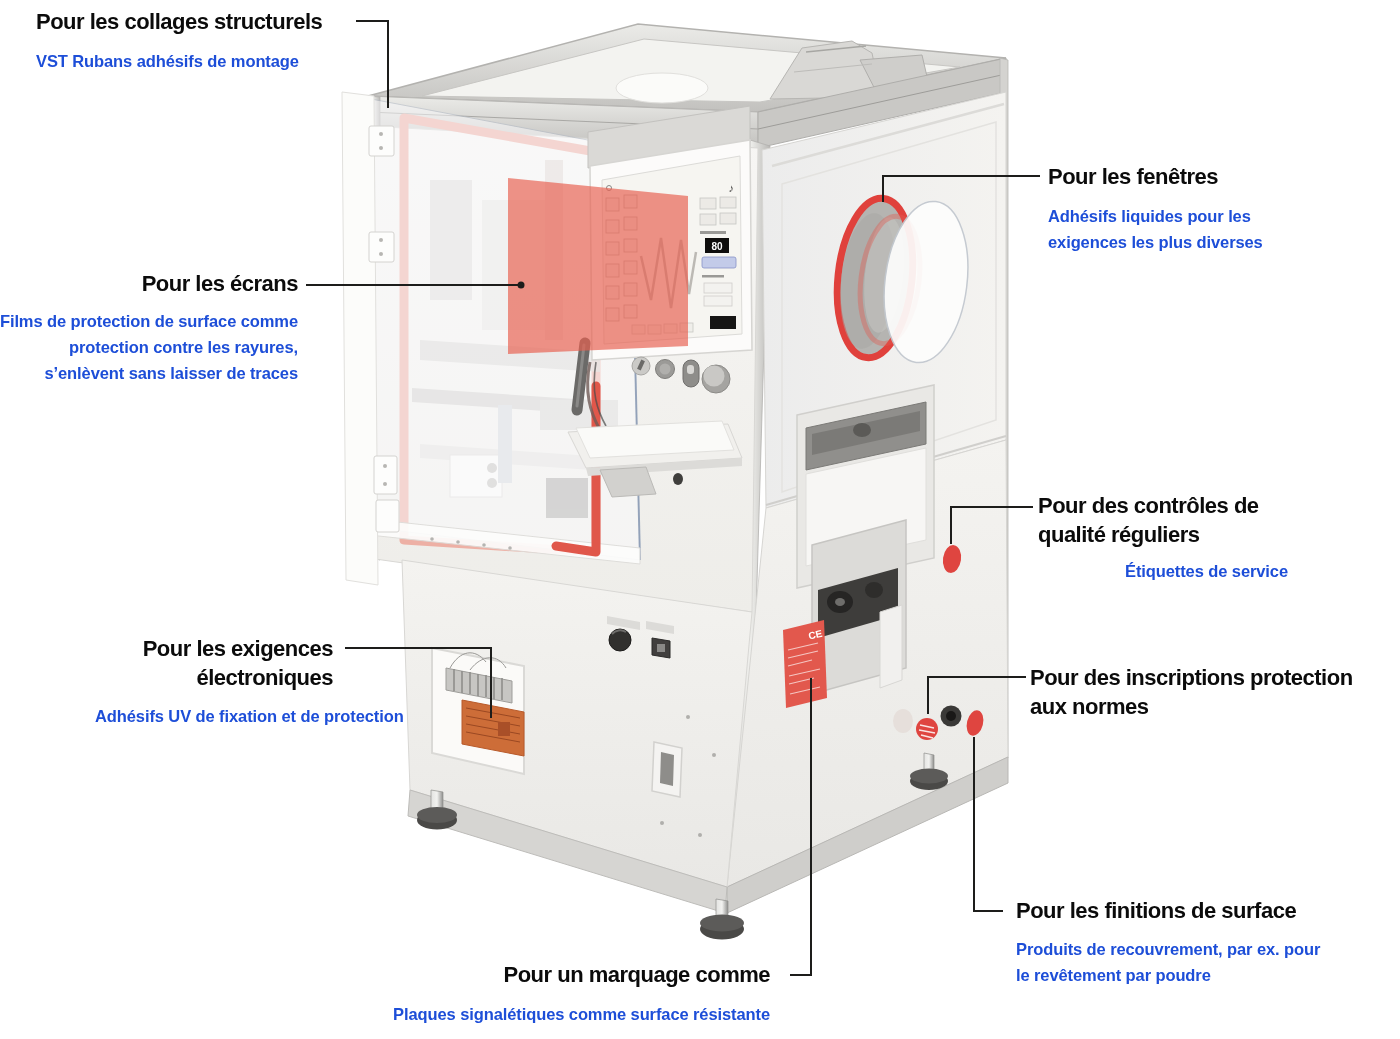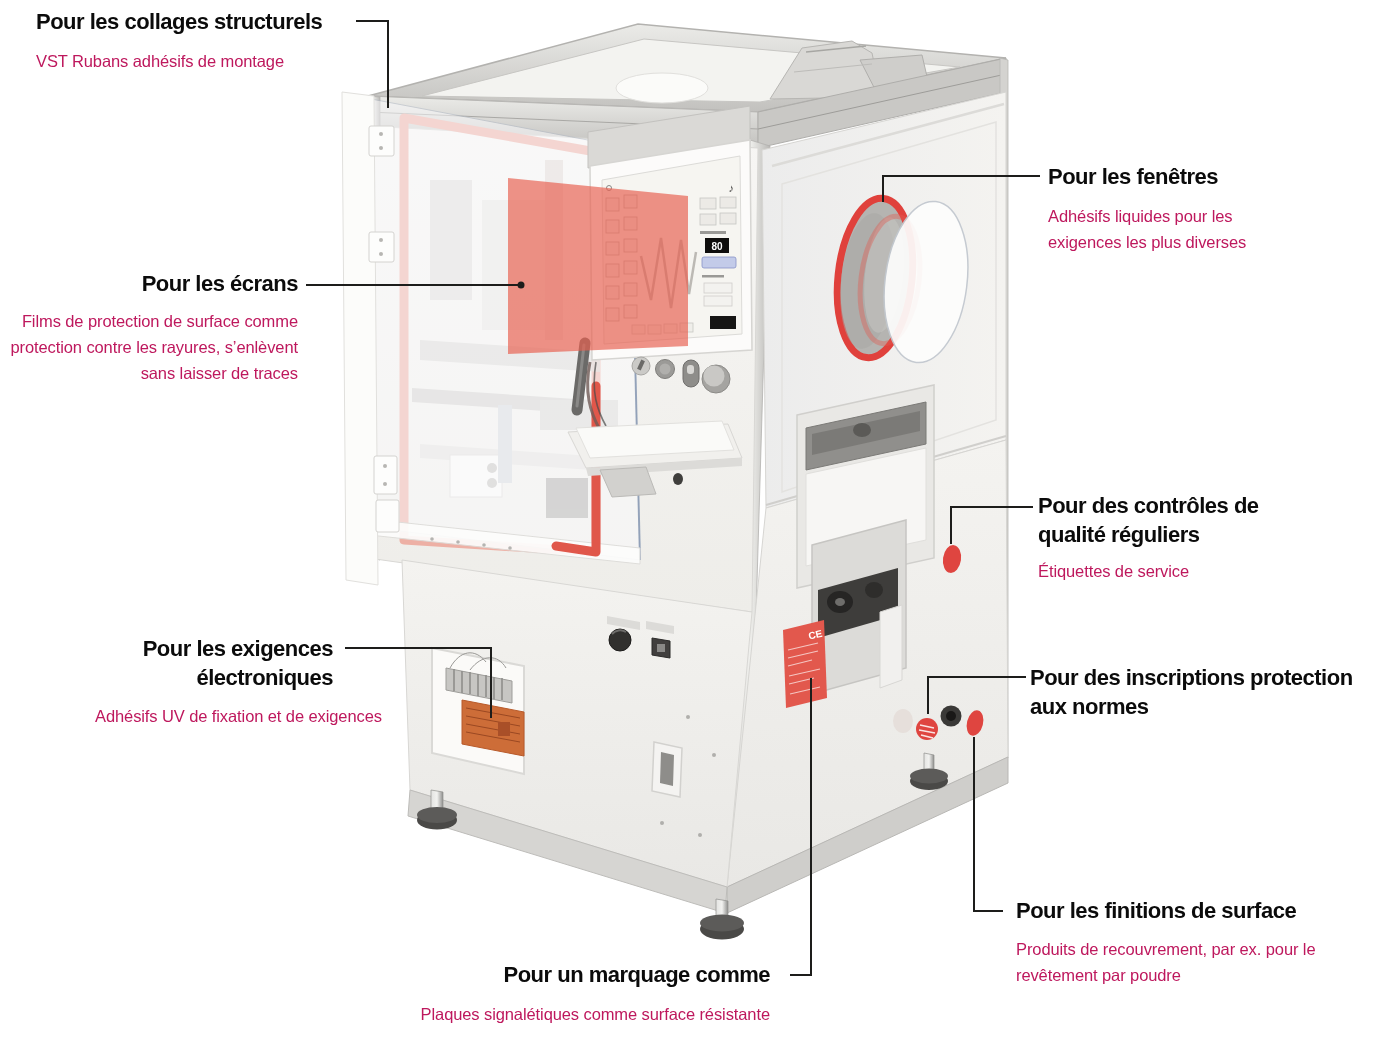--- a/index.html
+++ b/index.html
@@ -1,28 +1,28 @@
 <!DOCTYPE html>
 <html><head>
 <meta charset="utf-8">
 <style>
   html,body{margin:0;padding:0;background:#ffffff;}
   body{width:1400px;height:1039px;overflow:hidden;font-family:"Liberation Sans",sans-serif;}
   .stage{position:relative;width:1400px;height:1039px;background:#ffffff;}
   .machine-svg{position:absolute;left:0;top:0;width:1400px;height:1039px;}
   .ann{position:absolute;color:#0b0b0b;}
   .ann h2{margin:0;font-size:22px;line-height:29px;font-weight:700;letter-spacing:-0.5px;color:#0b0b0b;white-space:nowrap;}
-  .ann p{margin:0;font-size:16.5px;line-height:26px;font-weight:400;letter-spacing:-0.1px;color:#be185d;}
+  .ann p{margin:0;font-size:16.5px;line-height:26px;font-weight:700;letter-spacing:-0.1px;color:#1d4ed8;}
   .ann.wrap h2{white-space:normal;}
   .ra{text-align:right;}
   
   .a1{left:36px;top:7px;}                 .a1 p{margin-top:12px;white-space:nowrap;}
   .a2{right:1102px;top:269px;width:300px;} .a2 p{margin-top:10px;}
   .a3{left:1048px;top:162px;width:230px;}  .a3 p{margin-top:12px;}
-  .a4{left:1038px;top:491px;width:250px;}  .a4 p{margin-top:9px;white-space:nowrap;}
+  .a4{left:1038px;top:491px;width:250px;}  .a4 p{margin-top:9px;white-space:nowrap;text-align:right;}
   .a5{right:1067px;top:634px;width:238px;} .a5 p{margin-top:11px;white-space:nowrap;}
   .a6{left:1030px;top:663px;width:360px;}  .a6 p{margin-top:12px;white-space:nowrap;}
   .a7{left:1016px;top:896px;width:320px;}  .a7 p{margin-top:11px;}
   .a8{right:630px;top:960px;}              .a8 p{margin-top:12px;white-space:nowrap;}
 </style>
 </head>
 <body>
 
 <div class="stage">
 
@@ -357,21 +357,21 @@
     <p>Adhésifs liquides pour les exigences les plus diverses</p>
   </div>
 
   <div class="ann a4 wrap">
     <h2>Pour des contrôles de qualité réguliers</h2>
     <p>Étiquettes de service</p>
   </div>
 
   <div class="ann a5 ra wrap">
     <h2>Pour les exigences électroniques</h2>
-    <p>Adhésifs UV de fixation et de exigences</p>
+    <p>Adhésifs UV de fixation et de protection</p>
   </div>
 
   <div class="ann a6 wrap">
     <h2>Pour des inscriptions protection aux normes</h2>
   </div>
 
   <div class="ann a7">
     <h2>Pour les finitions de surface</h2>
     <p>Produits de recouvrement, par ex. pour le revêtement par poudre</p>
   </div>

